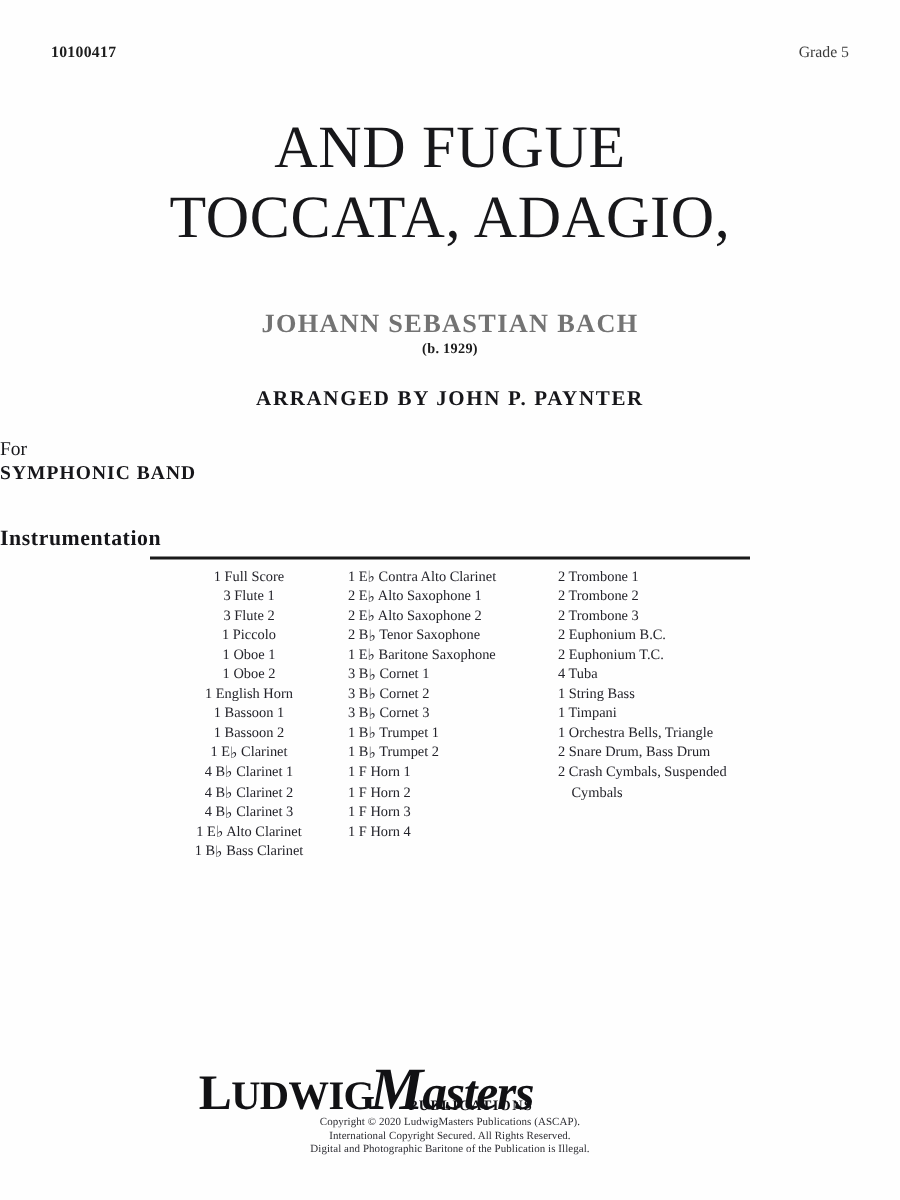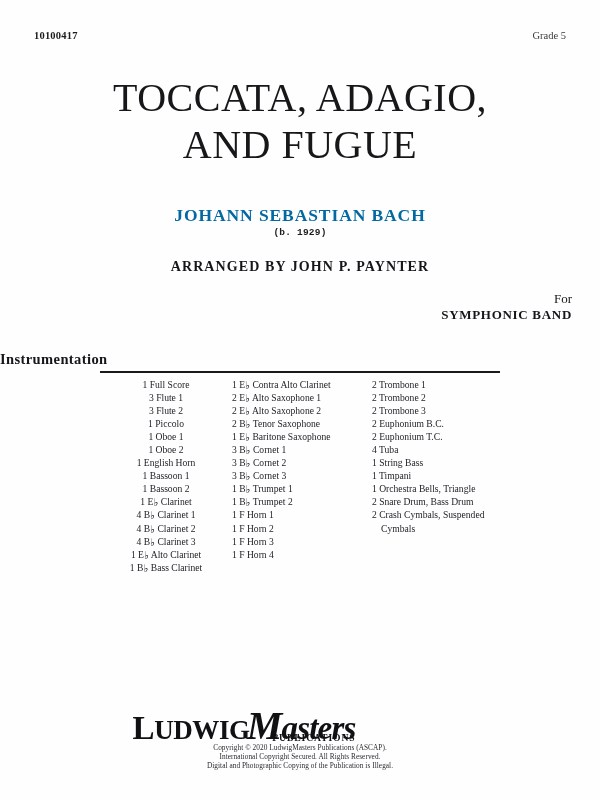--- a/index.html
+++ b/index.html
@@ -73,32 +73,31 @@
     position: absolute;
     left: 0;
     top: 205px;
     width: 600px;
     text-align: center;
   }
   .composer-name {
     font-size: 17.5px;
     font-weight: bold;
     letter-spacing: 0.9px;
-    color: #0369a1;
+    color: #737373;
     line-height: 20px;
     white-space: nowrap;
   }
   .composer-dates {
     font-size: 9.5px;
     font-weight: bold;
     letter-spacing: 0.2px;
     color: #1c1c1c;
     margin-top: 2px;
     line-height: 12px;
-    font-family: Liberation Mono, monospace;
   }
 
   .arranger {
     position: absolute;
     left: 0;
     top: 259px;
     width: 600px;
     text-align: center;
     font-size: 14px;
     font-weight: bold;
@@ -106,21 +105,21 @@
     color: #16161a;
     white-space: nowrap;
   }
 
   
   .for-block {
     position: absolute;
     left: 0;
     top: 291px;
     width: 572px;
-    text-align: right;
+    text-align: left;
   }
   .for-word {
     font-size: 13px;
     color: #16161a;
     line-height: 16px;
   }
   .ensemble {
     font-size: 13px;
     font-weight: bold;
     letter-spacing: 0.7px;
@@ -247,22 +246,22 @@
 <body>
 
 <div class="page">
 
   <div class="header">
     <div class="catalog-number">10100417</div>
     <div class="grade">Grade 5</div>
   </div>
 
   <div class="title-block">
+    <div class="title-line">AND FUGUE</div>
     <div class="title-line">TOCCATA, ADAGIO,</div>
-    <div class="title-line">AND FUGUE</div>
   </div>
 
   <div class="composer-block">
     <div class="composer-name">JOHANN SEBASTIAN BACH</div>
     <div class="composer-dates">(b. 1929)</div>
   </div>
 
   <div class="arranger">ARRANGED BY JOHN P. PAYNTER</div>
 
   <div class="for-block">
@@ -326,16 +325,16 @@
   <div class="logo">
     <span class="logo-inner">
       <span class="logo-ludwig"><span class="cap">L</span><span>UDWIG</span></span><span class="logo-masters"><span class="cap">M</span><span>asters</span></span>
       <span class="logo-pub">PUBLICATIONS</span>
     </span>
   </div>
 
   <div class="copyright">
     <div class="copyright-line">Copyright © 2020 LudwigMasters Publications (ASCAP).</div>
     <div class="copyright-line">International Copyright Secured. All Rights Reserved.</div>
-    <div class="copyright-line">Digital and Photographic Copying of the Publication is Illegal.</div>
+    <div class="copyright-line">Digital and Photographic Baritone of the Publication is Illegal.</div>
   </div>
 
 </div>
 
 </body></html>

